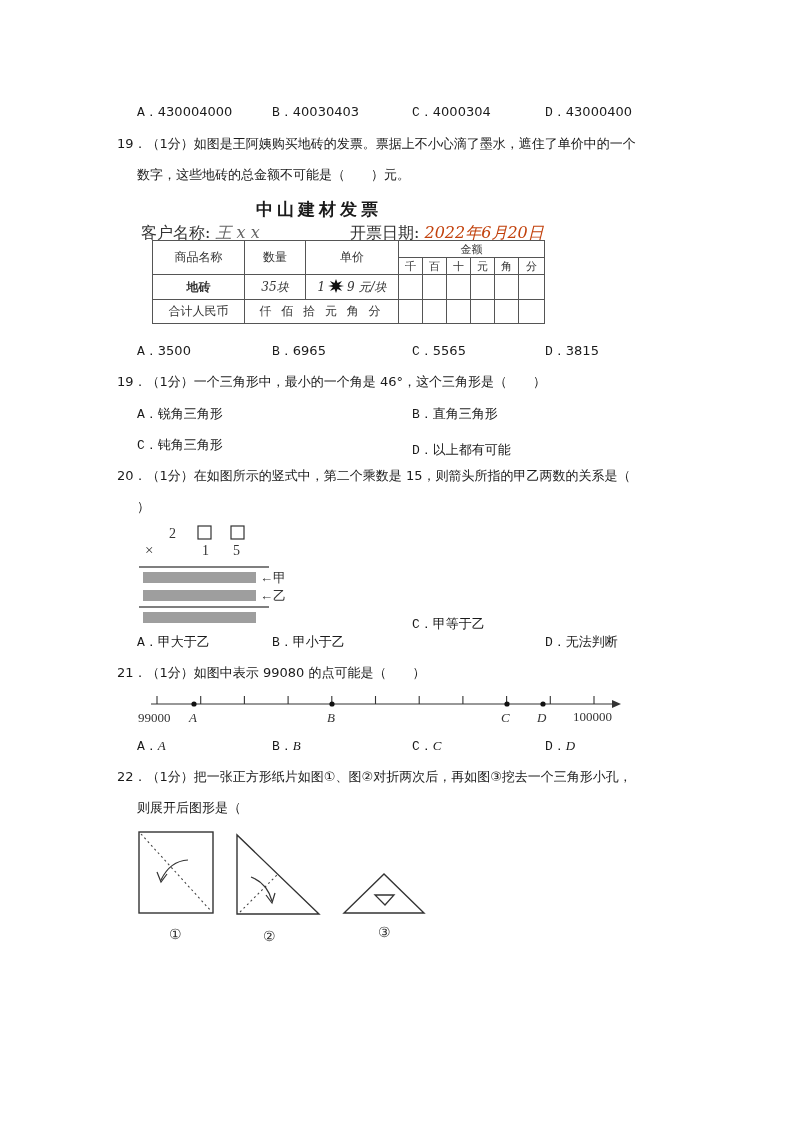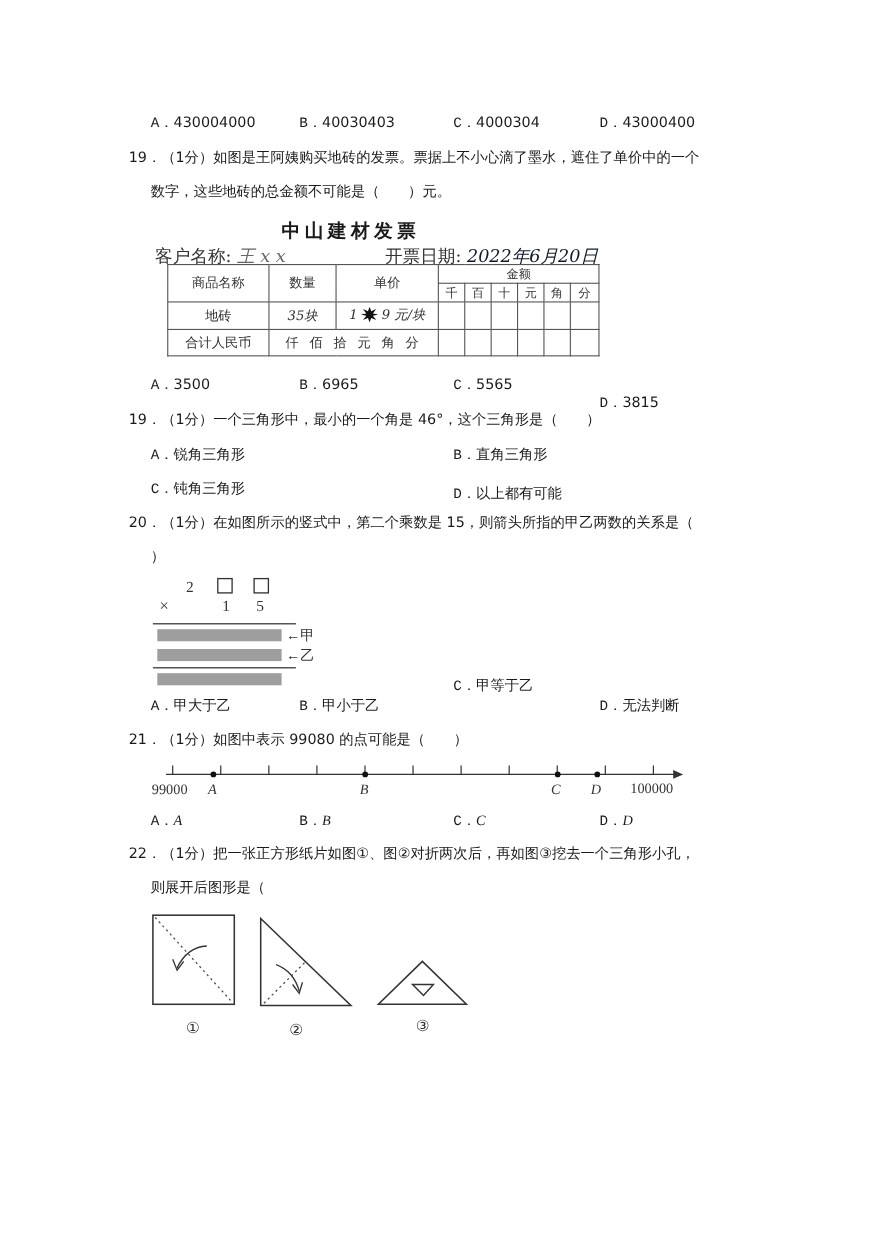--- a/index.html
+++ b/index.html
@@ -23,21 +23,21 @@
 <div class="abs opt" style="left:137px;top:104px;"><span class="lbl">A．</span><span>430004000</span></div>
 <div class="abs opt" style="left:272px;top:104px;"><span class="lbl">B．</span><span>40030403</span></div>
 <div class="abs opt" style="left:412px;top:104px;"><span class="lbl">C．</span><span>4000304</span></div>
 <div class="abs opt" style="left:545px;top:104px;"><span class="lbl">D．</span><span>43000400</span></div>
 
 <div class="abs txt" style="left:117px;top:136px;"><span>19．</span><span>（1分）</span><span>如图是王阿姨购买地砖的发票。票据上不小心滴了墨水，遮住了单价中的一个</span></div>
 <div class="abs txt" style="left:137px;top:167px;">数字，这些地砖的总金额不可能是（　　）元。</div>
 
 <div class="abs inv-title" style="left:256px;top:198px;">中山建材发票</div>
 <div class="abs inv-meta" style="left:141px;top:223px;"><span>客户名称:</span> <span style="font-style:italic;color:#666">王 x x</span></div>
-<div class="abs inv-meta" style="left:350px;top:223px;"><span>开票日期:</span> <span style="font-style:italic;color:#0f172a">2022年6月20日</span></div>
+<div class="abs inv-meta" style="left:350px;top:223px;"><span>开票日期:</span> <span style="font-style:italic;color:#c2410c">2022年6月20日</span></div>
 
 <table class="invoice">
   <colgroup>
     <col style="width:92px">
       <col style="width:61px">
       <col style="width:93px">
     <col style="width:24px">
       <col style="width:24px">
       <col style="width:24px">
       <col style="width:24px">
@@ -53,21 +53,21 @@
   </tr>
   <tr style="height:17px;font-size:11px">
     <td>千</td>
     <td>百</td>
     <td>十</td>
     <td>元</td>
     <td>角</td>
     <td>分</td>
   </tr>
   <tr style="height:25px">
-    <td style="font-weight:normal">地砖</td>
+    <td style="font-weight:bold">地砖</td>
     <td style="font-style:italic">35块</td>
     <td style="font-style:italic"><span>1</span><span style="display:inline-block;vertical-align:middle;margin:0 3px;"><svg width="16" height="14" viewBox="0 0 16 14">
               <polygon points="8,0 9.5,4 14,2 11,6 16,7 11,8 14,12 9.5,10 8,14 6.5,10 2,12 5,8 0,7 5,6 2,2 6.5,4" fill="#111"></polygon>
             </svg></span><span>9 元/块</span></td>
     <td></td>
         <td></td>
         <td></td>
         <td></td>
         <td></td>
         <td></td>
@@ -81,21 +81,21 @@
         <td></td>
         <td></td>
         <td></td>
   </tr>
 </tbody>
   </table>
 
 <div class="abs opt" style="left:137px;top:343px;text-align:right;"><span class="lbl">A．</span><span>3500</span></div>
 <div class="abs opt" style="left:272px;top:343px;"><span class="lbl">B．</span><span>6965</span></div>
 <div class="abs opt" style="left:412px;top:343px;"><span class="lbl">C．</span><span>5565</span></div>
-<div class="abs opt" style="left:545px;top:343px;margin-top:16px;"><span class="lbl">D．</span><span>3815</span></div>
+<div class="abs opt" style="left:545px;top:343px;"><span class="lbl">D．</span><span>3815</span></div>
 
 <div class="abs txt" style="left:117px;top:374px;"><span>19．</span><span>（1分）</span><span>一个三角形中，最小的一个角是 46°，这个三角形是（　　）</span></div>
 <div class="abs opt" style="left:137px;top:406px;"><span class="lbl">A．</span><span>锐角三角形</span></div>
 <div class="abs opt" style="left:412px;top:406px;"><span class="lbl">B．</span><span>直角三角形</span></div>
 <div class="abs opt" style="left:137px;top:437px;"><span class="lbl">C．</span><span>钝角三角形</span></div>
 <div class="abs opt" style="left:412px;top:442px;"><span class="lbl">D．</span><span>以上都有可能</span></div>
 
 <div class="abs txt" style="left:117px;top:468px;"><span>20．</span><span>（1分）</span><span>在如图所示的竖式中，第二个乘数是 15，则箭头所指的甲乙两数的关系是（</span></div>
 <div class="abs txt" style="left:137px;top:499px;">）</div>
 

